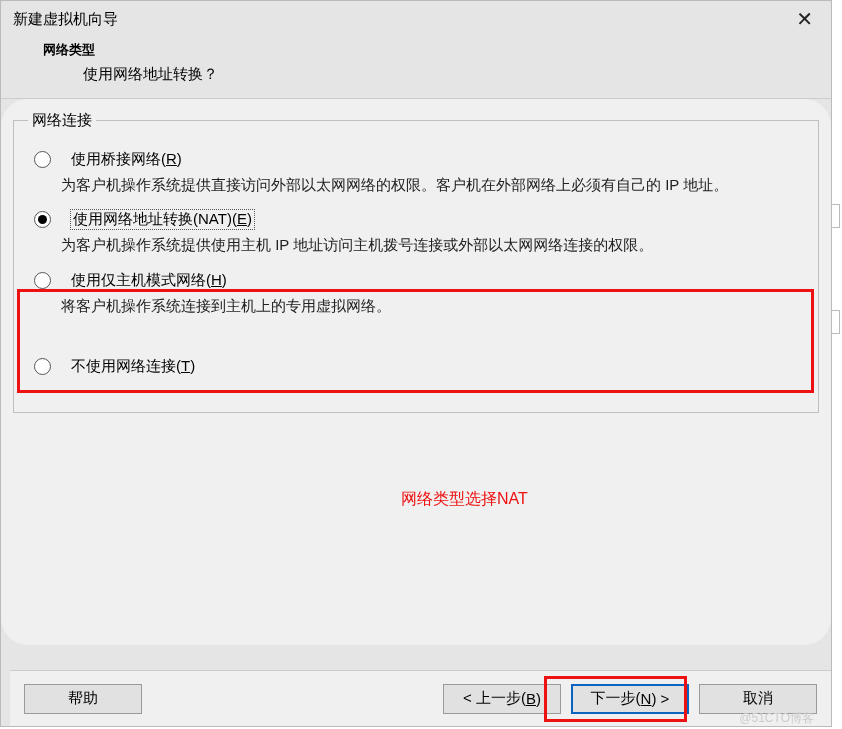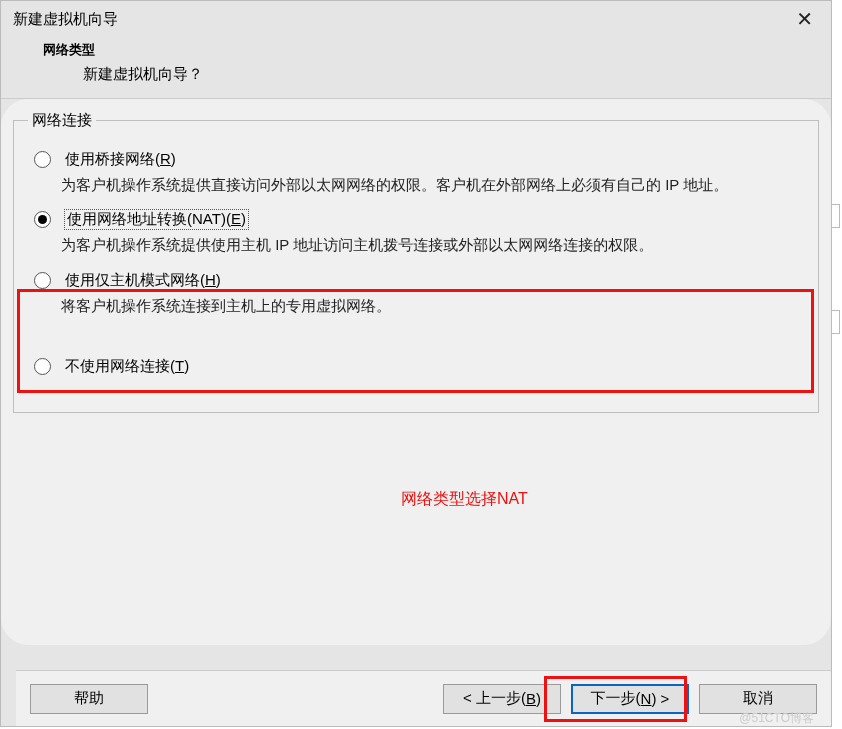--- a/index.html
+++ b/index.html
@@ -67,21 +67,21 @@
     padding: 0 4px;
     font-size: 15px;
   }
   .option {
     margin: 14px 0 0 6px;
     position: relative;
   }
   .opt-head {
     display: flex;
     align-items: center;
-    gap: 14px;
+    gap: 20px;
   }
   .radio {
     width: 17px; height: 17px;
     border: 1px solid #555;
     border-radius: 50%;
     display: inline-flex;
     align-items: center;
     justify-content: center;
     background: #fff;
     flex-shrink: 0;
@@ -120,21 +120,21 @@
   .annotation {
     position: absolute;
     color: #e11;
     font-size: 16px;
     font-weight: 500;
     left: 400px;
     top: 488px;
   }
   .footer {
     position: absolute;
-    left: 15px; right: 0; bottom: 0;
+    left: 9px; right: 0; bottom: 0;
     height: 56px;
     background: #f0f0f0;
     border-top: 1px solid #ccc;
     display: flex;
     align-items: center;
     padding: 0 14px;
   }
   .btn {
     height: 30px;
     min-width: 118px;
@@ -187,21 +187,21 @@
 
 <div class="dialog">
 
   <div class="titlebar">
     <span>新建虚拟机向导</span>
     <span class="close">✕</span>
   </div>
 
   <div class="header">
     <div class="h-title">网络类型</div>
-    <div class="h-sub">新建虚拟机向导？</div>
+    <div class="h-sub">使用网络地址转换？</div>
   </div>
 
   <div class="content-sep"></div>
 
   <div class="content">
     <fieldset class="group">
       <legend>网络连接</legend>
 
       <div class="option">
         <div class="opt-head">

